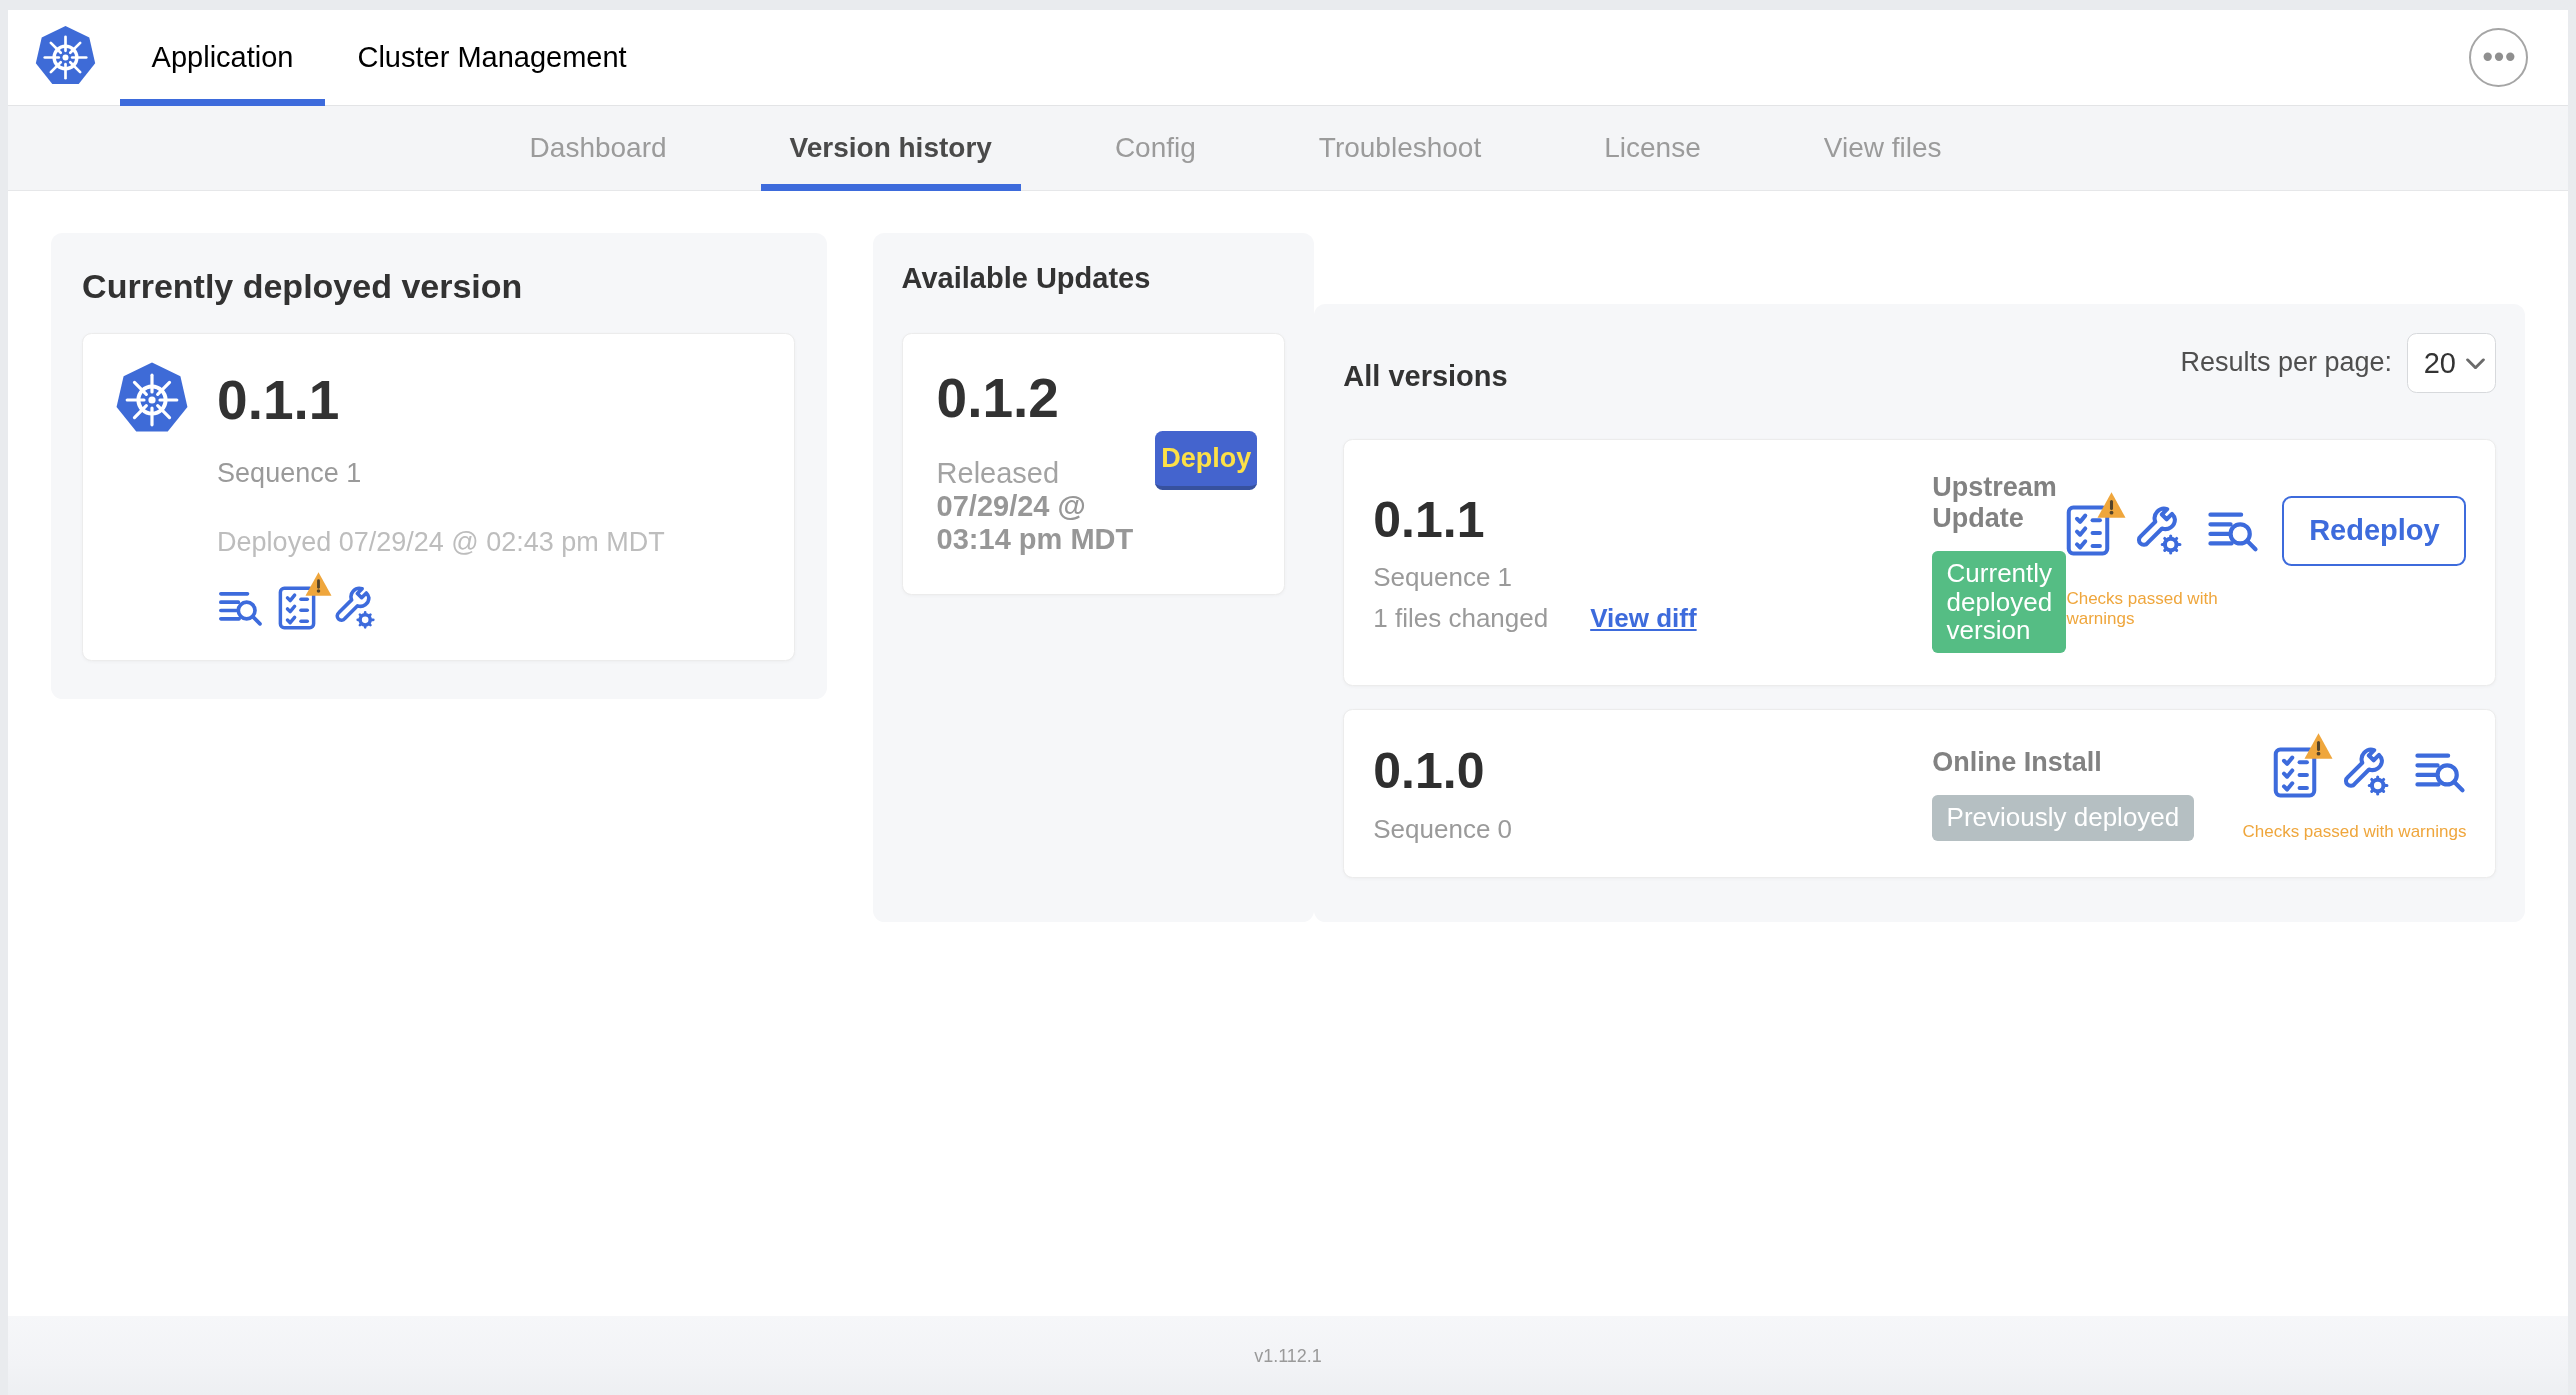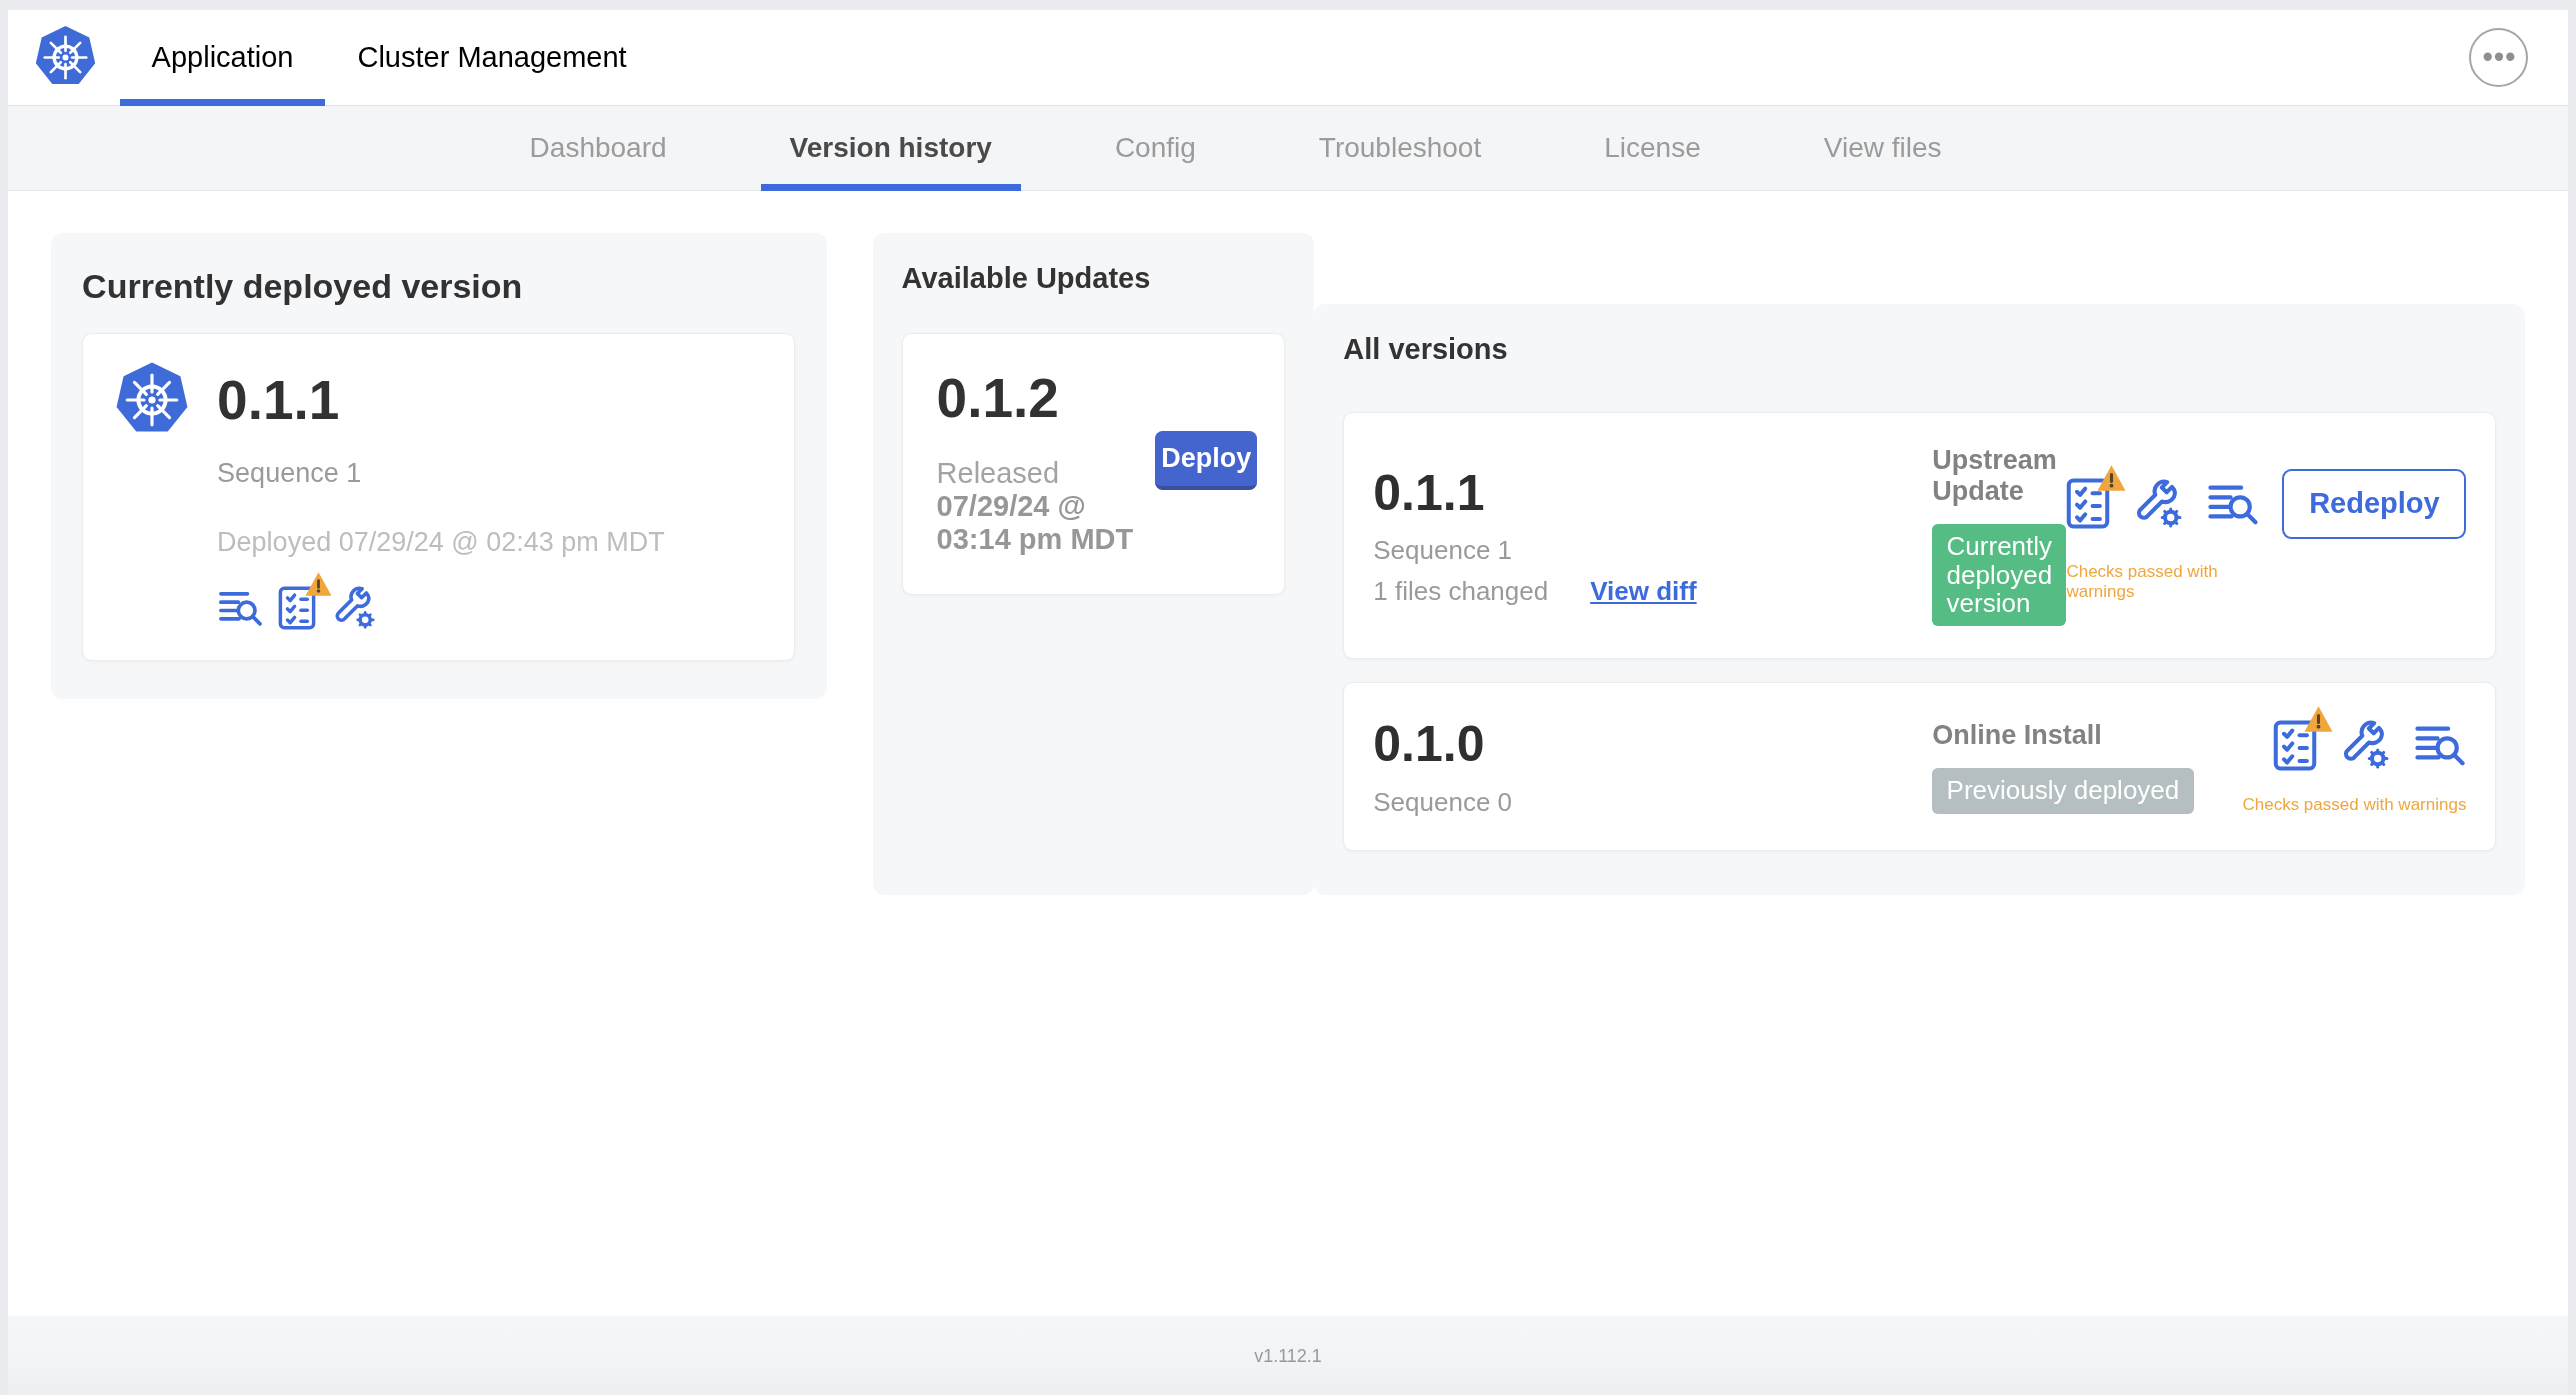--- a/index.html
+++ b/index.html
@@ -56,21 +56,21 @@
   .cv-seq{margin-top:17px;font-size:27px;color:var(--gray-text);}
   .cv-deployed{margin-top:38px;font-size:27px;color:var(--light-gray-text);}
   .cv-icons{margin-top:27px;display:flex;align-items:center;gap:15.3px;}
   
   .right-col{flex:1 1 auto;display:flex;flex-direction:row;min-width:0;}
   .avail-card{padding:29px;}
   .avail-inner{margin-top:38px;padding:32px 27px 38px 34px;display:flex;justify-content:space-between;align-items:center;}
   .au-version{font-size:55px;font-weight:bold;color:var(--ink);}
   .au-released{margin-top:27px;font-size:29px;color:#A3A3A3;}
   .au-released b{color:#979797;}
-  .btn-deploy{width:141px;height:59px;border:none;border-bottom:4.8px solid var(--deploy-blue-dark);border-radius:7.6px;background:var(--deploy-blue);color:#ffffff;font-size:27px;font-weight:bold;font-family:inherit;display:flex;align-items:center;justify-content:center;cursor:pointer;}
+  .btn-deploy{width:141px;height:59px;border:none;border-bottom:4.8px solid var(--deploy-blue-dark);border-radius:7.6px;background:var(--deploy-blue);color:#fde047;font-size:27px;font-weight:bold;font-family:inherit;display:flex;align-items:center;justify-content:center;cursor:pointer;}
   .allv-card{margin-top:71px;padding:29px 29px 44px;}
   .allv-head{display:flex;justify-content:space-between;align-items:flex-end;}
   .rpp{display:flex;align-items:center;gap:15.3px;font-size:27px;color:#4F4F4F;}
   .select-wrap{position:relative;}
   .select-wrap select{appearance:none;-webkit-appearance:none;width:89px;height:60px;border:1.9px solid #D7D9DC;border-radius:9.5px;background:#fff;font-size:29px;color:#333;padding:0 34px 0 15.3px;font-family:inherit;cursor:pointer;}
   .select-wrap .chev{position:absolute;right:11.5px;top:25px;width:19px;height:11.5px;pointer-events:none;color:#6B6B6B;}
   .rows{margin-top:46px;display:flex;flex-direction:column;gap:23px;}
   .vrow{background:#fff;border-radius:9.5px;padding:32px 29px 32px 29px;display:flex;align-items:stretch;}
   .vrow-left{width:559px;flex:0 0 auto;display:flex;flex-direction:column;justify-content:center;}
   .row-version{font-size:50px;font-weight:bold;color:#2F2F2F;}
@@ -252,20 +252,31 @@
               <b>07/29/24 @ 03:14 pm MDT</b>
             </div>
           </div>
           <button class="btn-deploy">Deploy</button>
         </div>
       </div>
 
       <div class="panel allv-card">
         <div class="allv-head">
           <div class="panel-title">All versions</div>
+          <div class="rpp">
+            <span>Results per page:</span>
+            <span class="select-wrap">
+              <select>
+                <option>20</option>
+              </select>
+              <svg class="chev" viewBox="0 0 12 7">
+                  <use href="#sym-chevron"></use>
+                </svg>
+            </span>
+          </div>
         </div>
 
         <div class="rows">
 
           <div class="white-card vrow">
             <div class="vrow-left">
               <div class="row-version">0.1.1</div>
               <div class="row-seq">Sequence 1</div>
               <div class="row-files">
                 <span>1 files changed</span>

